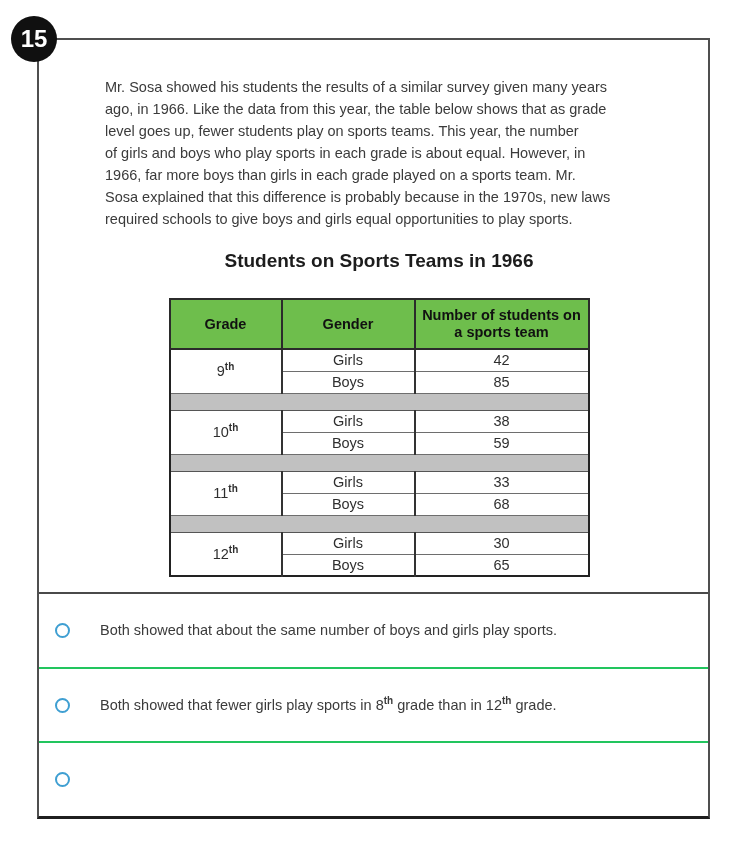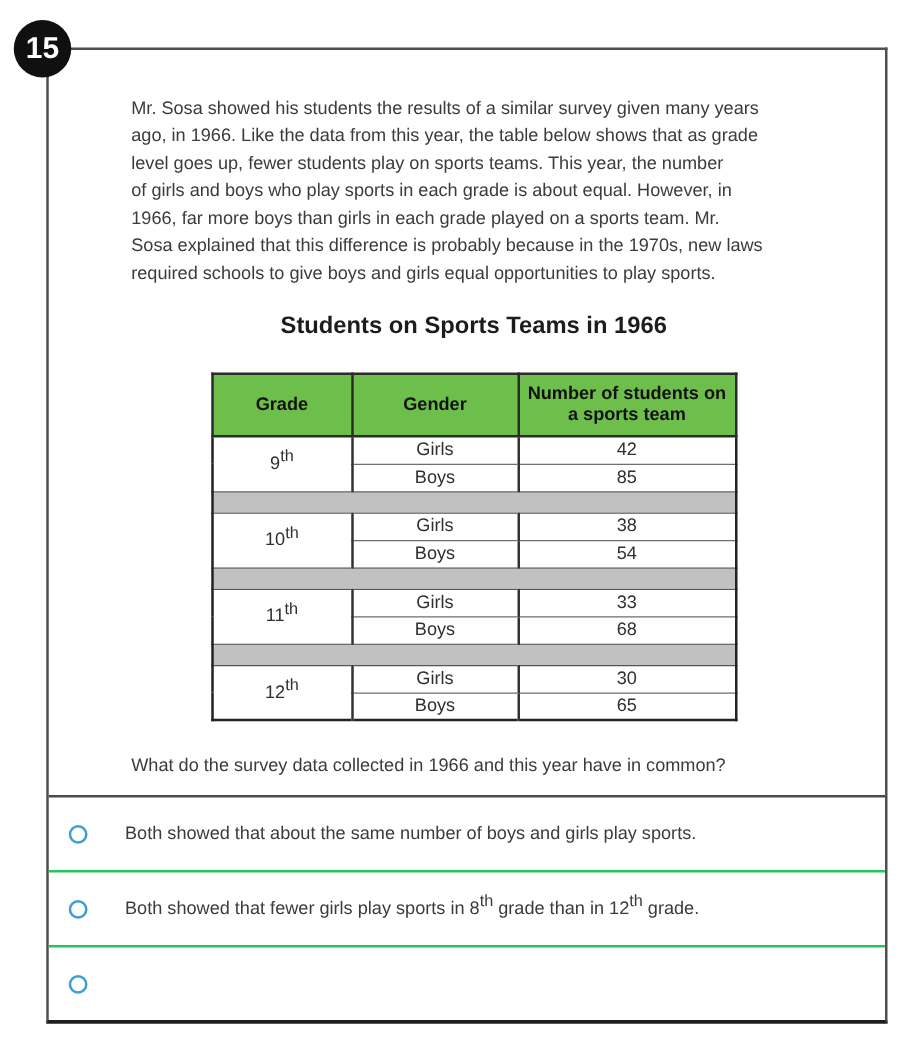--- a/index.html
+++ b/index.html
@@ -86,21 +86,21 @@
     color: #2f2f2f;
     background: #ffffff;
   }
   table.sports td.vline { border-right: 2px solid #333333; }
   table.sports tr.spacer td {
     background: var(--gray-band);
     height: 17px;
     border-top: 1px solid #555555;
     border-bottom: 1px solid #555555;
   }
-  sup { font-size: 13px; line-height: 0; }
+  sup { font-size: 10px; line-height: 0; font-weight: bold; }
   .question-line {
     margin-top: 28px;
     font-size: 14.5px;
   }
   .options {
     margin-top: 15px;
     border-top: 2px solid #4a4a4a;
     flex: 1;
     display: flex;
     flex-direction: column;
@@ -169,21 +169,21 @@
             <td colspan="3"></td>
           </tr>
 
       <tr>
         <td class="vline" rowspan="2"><span>10</span><sup>th</sup></td>
         <td class="vline">Girls</td>
         <td>38</td>
       </tr>
       <tr>
         <td class="vline">Boys</td>
-        <td>54</td>
+        <td>59</td>
       </tr>
       <tr class="spacer">
             <td colspan="3"></td>
           </tr>
 
       <tr>
         <td class="vline" rowspan="2"><span>11</span><sup>th</sup></td>
         <td class="vline">Girls</td>
         <td>33</td>
       </tr>
@@ -200,21 +200,20 @@
         <td class="vline">Girls</td>
         <td>30</td>
       </tr>
       <tr>
         <td class="vline">Boys</td>
         <td>65</td>
       </tr>
     </tbody>
       </table>
 
-    <div class="question-line">What do the survey data collected in 1966 and this year have in common?</div>
   </div>
 
   <div class="options">
     <div class="option">
       <span class="radio"></span>
       <span class="opt-text">Both showed that about the same number of boys and girls play sports.</span>
     </div>
     <div class="option">
       <span class="radio"></span>
       <span class="opt-text"><span>Both showed that fewer girls play sports in 8</span><sup>th</sup><span> grade than in 12</span><sup>th</sup><span> grade.</span></span>

